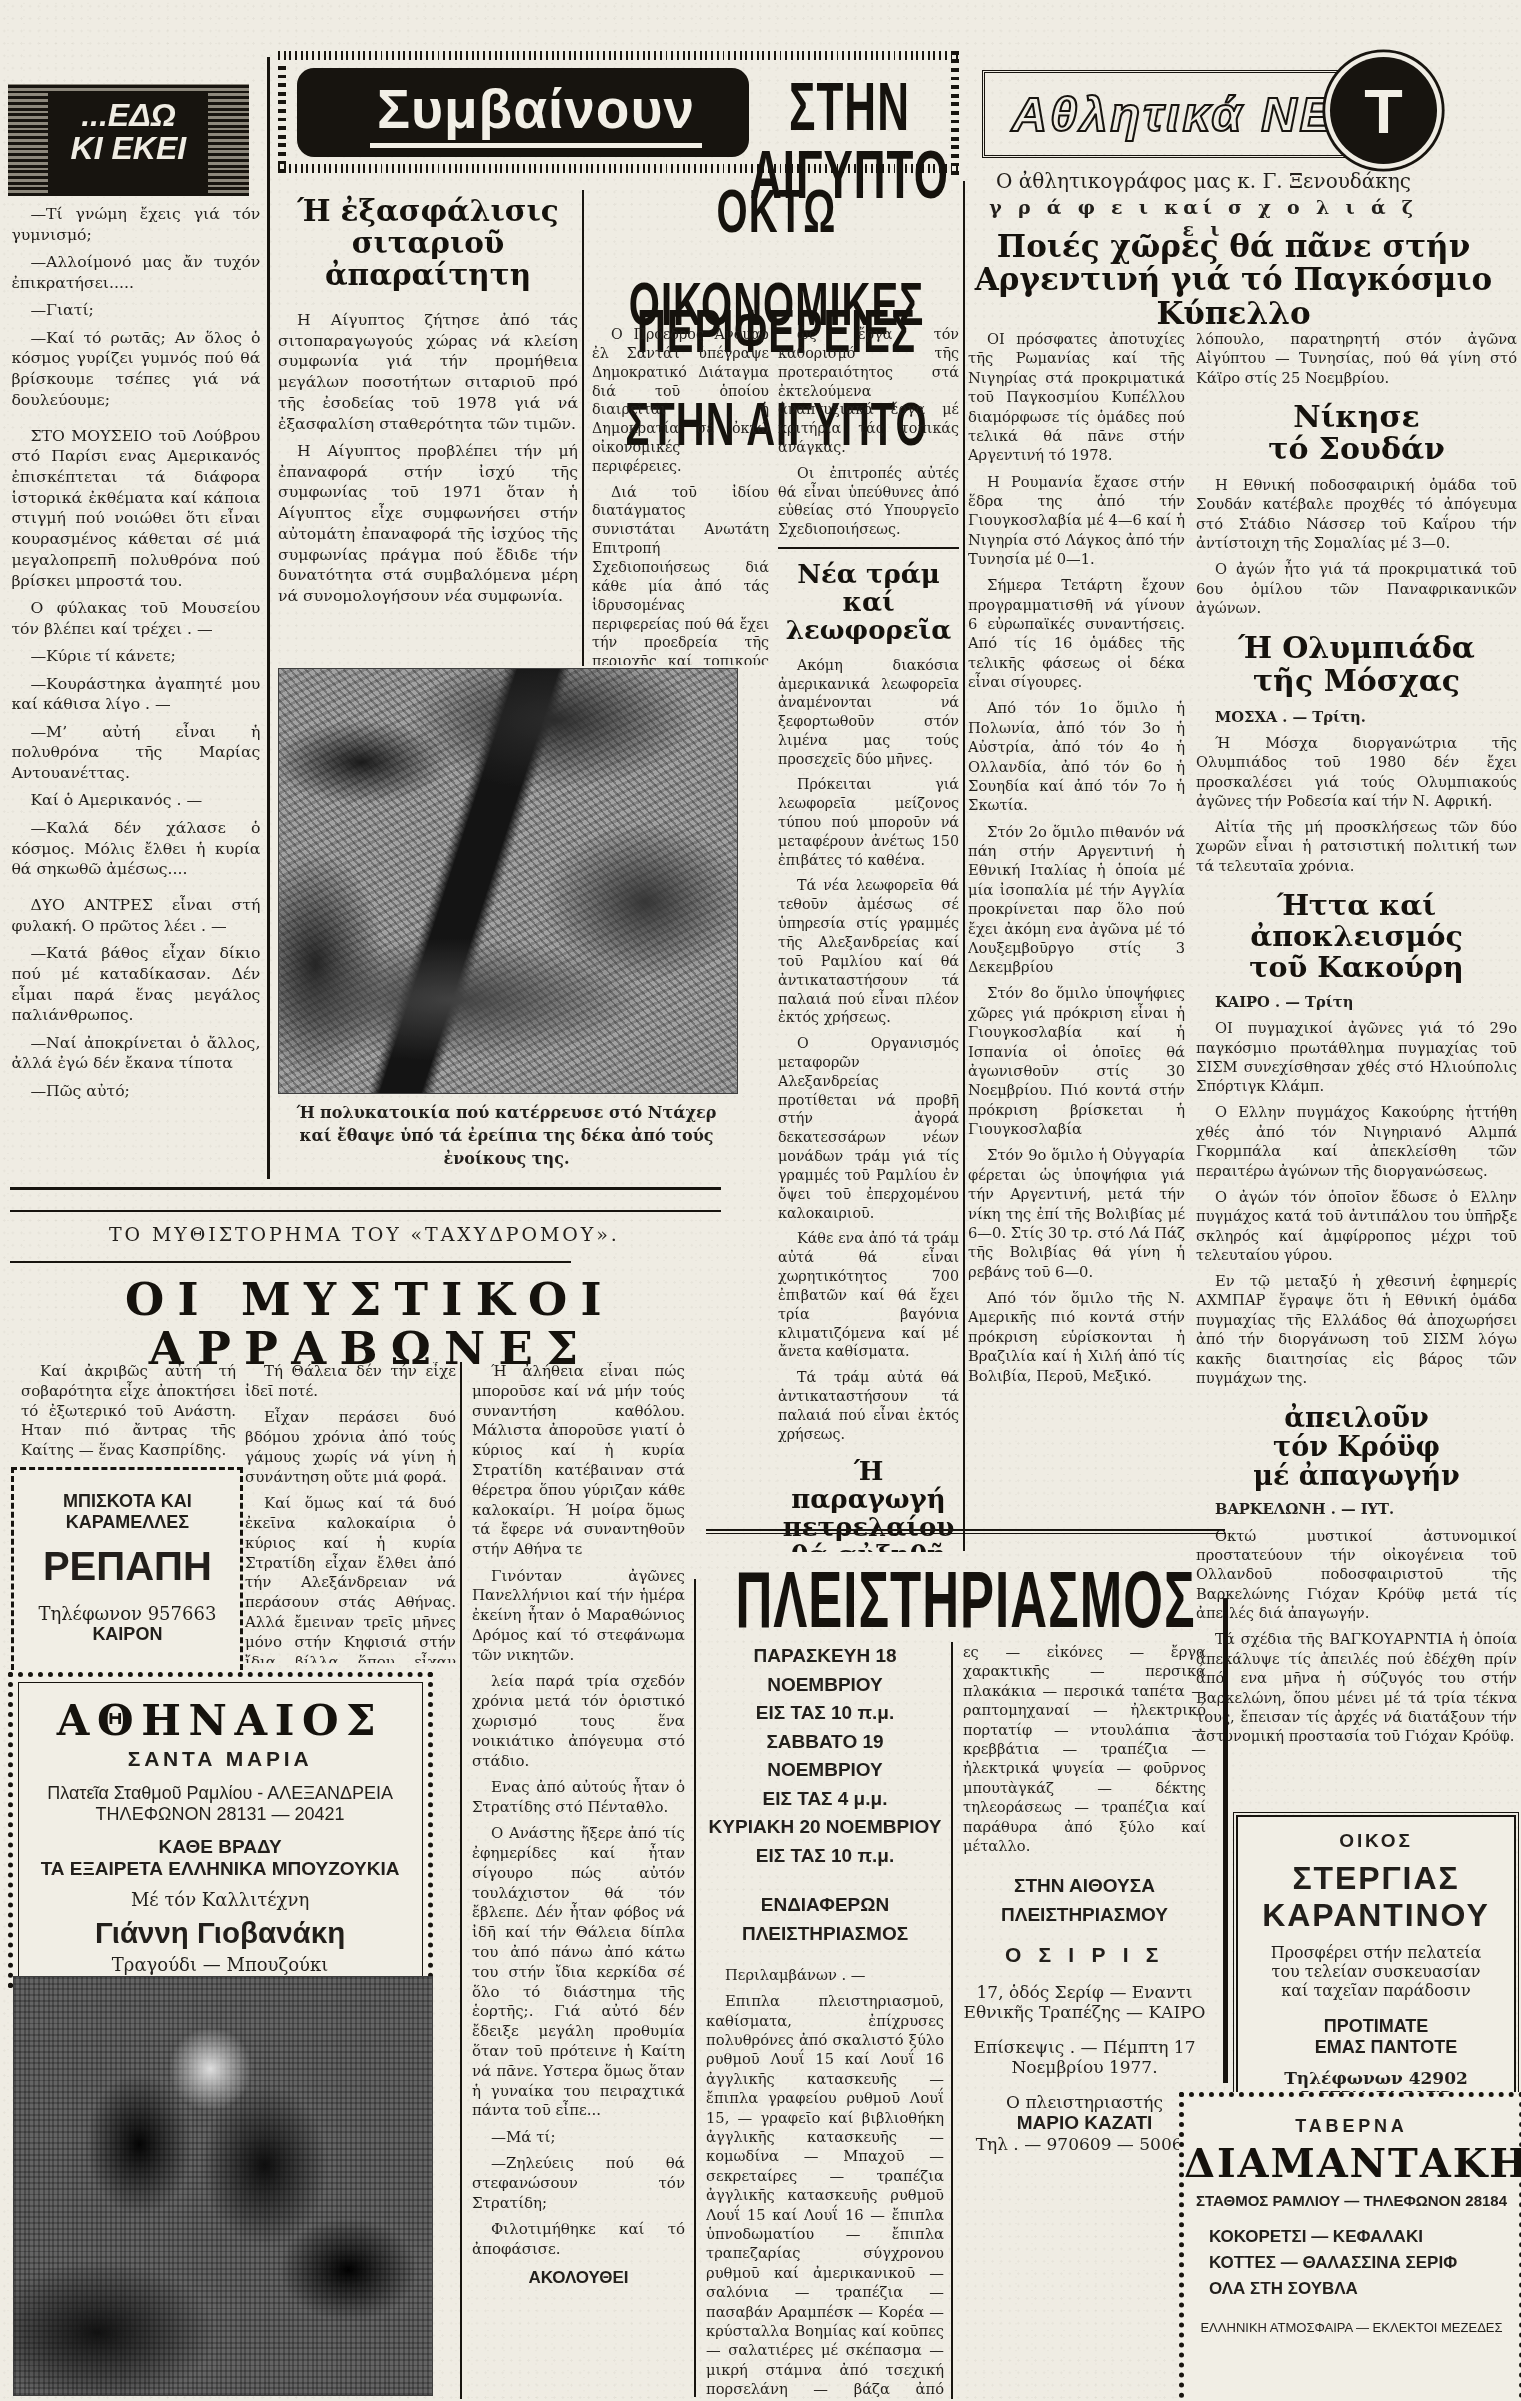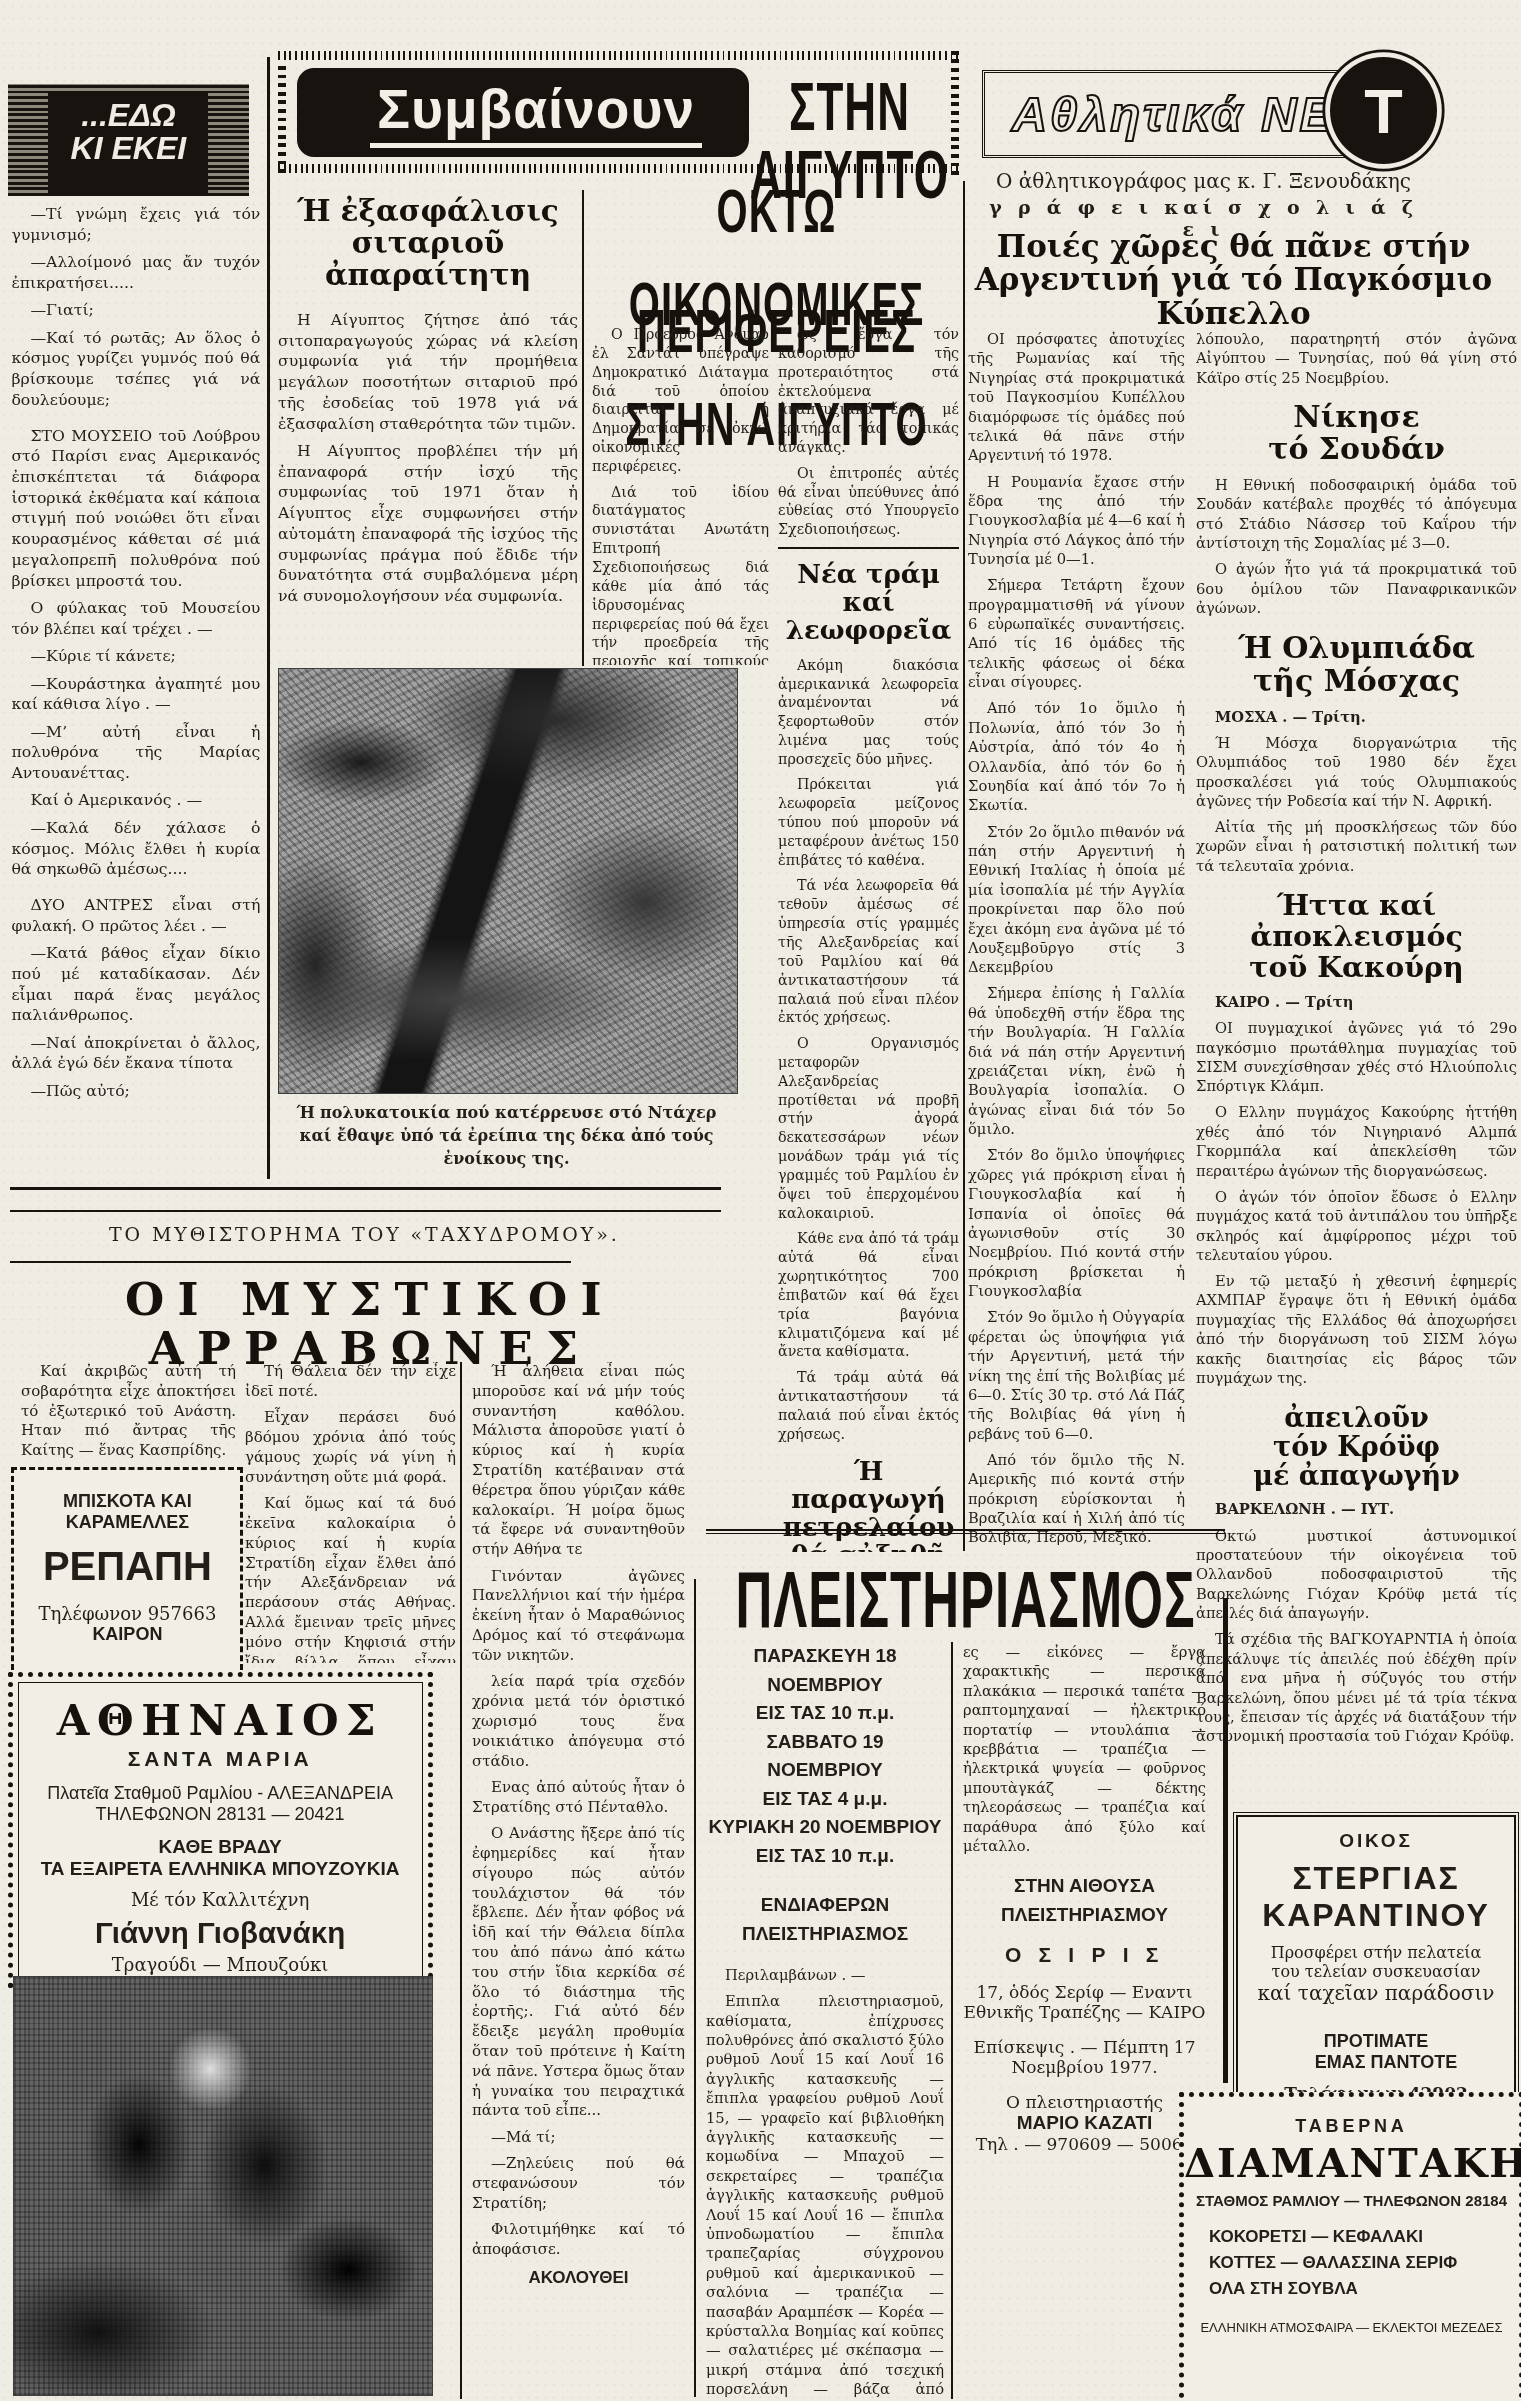--- a/index.html
+++ b/index.html
@@ -150,21 +150,20 @@
     <div>Ποιές χῶρες θά πᾶνε στήν</div>
       <div>Αργεντινή γιά τό Παγκόσμιο Κύπελλο</div>
   </div>
 
   <div class="abs col" style="left:968px;top:329px;width:217px;height:1219px;font-size:14.7px;">
     <p>ΟΙ πρόσφατες ἀποτυχίες τῆς Ρωμανίας καί τῆς Νιγηρίας στά προκριματικά τοῦ Παγκοσμίου Κυπέλλου διαμόρφωσε τίς ὁμάδες πού τελικά θά πᾶνε στήν Αργεντινή τό 1978.</p>
     <p>Η Ρουμανία ἔχασε στήν ἕδρα της ἀπό τήν Γιουγκοσλαβία μέ 4—6 καί ἡ Νιγηρία στό Λάγκος ἀπό τήν Τυνησία μέ 0—1.</p>
     <p>Σήμερα Τετάρτη ἔχουν προγραμματισθῆ νά γίνουν 6 εὐρωπαϊκές συναντήσεις. Από τίς 16 ὁμάδες τῆς τελικῆς φάσεως οἱ δέκα εἶναι σίγουρες.</p>
     <p>Από τόν 1ο ὅμιλο ἡ Πολωνία, ἀπό τόν 3ο ἡ Αὐστρία, ἀπό τόν 4ο ἡ Ολλανδία, ἀπό τόν 6ο ἡ Σουηδία καί ἀπό τόν 7ο ἡ Σκωτία.</p>
     <p>Στόν 2ο ὅμιλο πιθανόν νά πάη στήν Αργεντινή ἡ Εθνική Ιταλίας ἡ ὁποία μέ μία ἰσοπαλία μέ τήν Αγγλία προκρίνεται παρ ὅλο πού ἔχει ἀκόμη ενα ἀγῶνα μέ τό Λουξεμβοῦργο στίς 3 Δεκεμβρίου</p>
-    <p>Σήμερα ἐπίσης ἡ Γαλλία θά ὑποδεχθῆ στήν ἕδρα της τήν Βουλγαρία. Ή Γαλλία διά νά πάη στήν Αργεντινή χρειάζεται νίκη, ἐνῶ ἡ Βουλγαρία ἰσοπαλία. Ο ἀγώνας εἶναι διά τόν 5ο ὅμιλο.</p>
     <p>Στόν 8ο ὅμιλο ὑποψήφιες χῶρες γιά πρόκριση εἶναι ἡ Γιουγκοσλαβία καί ἡ Ισπανία οἱ ὁποῖες θά ἀγωνισθοῦν στίς 30 Νοεμβρίου. Πιό κοντά στήν πρόκριση βρίσκεται ἡ Γιουγκοσλαβία</p>
     <p>Στόν 9ο ὅμιλο ἡ Οὐγγαρία φέρεται ὡς ὑποψήφια γιά τήν Αργεντινή, μετά τήν νίκη της ἐπί τῆς Βολιβίας μέ 6—0. Στίς 30 τρ. στό Λά Πάζ τῆς Βολιβίας θά γίνη ἡ ρεβάνς τοῦ 6—0.</p>
     <p>Από τόν ὅμιλο τῆς Ν. Αμερικῆς πιό κοντά στήν πρόκριση εὑρίσκονται ἡ Βραζιλία καί ἡ Χιλή ἀπό τίς Βολιβία, Περοῦ, Μεξικό.</p>
 
   </div>
 
   <div class="abs col" style="left:1196px;top:329px;width:321px;height:1476px;font-size:14.7px;">
     <p style="text-indent:0;">λόπουλο, παρατηρητή στόν ἀγῶνα Αἰγύπτου — Τυνησίας, πού θά γίνη στό Κάϊρο στίς 25 Νοεμβρίου.</p>
     <div class="serifhead" style="font-size:30px;margin:13.3px 0 9.5px;">
       <div>Νίκησε</div>
@@ -306,21 +305,21 @@
   </div>
 
   <div class="abs vline" style="left:1223px;top:1598px;width:4.8px;height:485px;"></div>
 
   <div class="abs adbox center" style="left:1236px;top:1815px;width:276px;height:263px;border:2.9px solid #17140f;outline:1.9px solid #17140f;outline-offset:2.9px;padding-top:13.3px;">
     <div class="sans" style="font-size:19px;font-weight:bold;letter-spacing:2.9px;">ΟΙΚΟΣ</div>
     <div class="sans" style="font-size:32px;font-weight:900;letter-spacing:1.9px;margin-top:7.6px;">ΣΤΕΡΓΙΑΣ</div>
     <div class="sans" style="font-size:32px;font-weight:900;letter-spacing:1.9px;margin-bottom:9.5px;">ΚΑΡΑΝΤΙΝΟΥ</div>
     <div style="font-size:16px;">Προσφέρει στήν πελατεία</div>
     <div style="font-size:16px;">του τελείαν συσκευασίαν</div>
-    <div style="font-size:20px;margin-bottom:26px;">καί ταχεῖαν παράδοσιν</div>
+    <div style="font-size:16px;margin-bottom:16px;">καί ταχεῖαν παράδοσιν</div>
     <div class="sans" style="font-size:18px;font-weight:bold;">ΠΡΟΤΙΜΑΤΕ</div>
     <div class="sans" style="font-size:18px;font-weight:bold;margin-bottom:9.5px;padding-left:20px;">ΕΜΑΣ ΠΑΝΤΟΤΕ</div>
     <div style="font-size:17px;font-weight:bold;">Τηλέφωνων 42902</div>
     <div class="sans" style="font-size:17px;font-weight:bold;">5. ΣΕΡΙΦ ΕΛ ΣΑΓΙΡ</div>
   </div>
 
   <div class="abs adbox center" style="left:1179px;top:2092px;width:335px;height:297px;border:5.7px dotted #17140f;padding-top:19px;">
     <div class="sans" style="font-size:18px;font-weight:bold;letter-spacing:3.8px;">ΤΑΒΕΡΝΑ</div>
     <div class="serifhead" style="font-size:40px;letter-spacing:1.9px;margin:3.8px 0 7.6px;">ΔΙΑΜΑΝΤΑΚΗ</div>
     <div class="sans" style="font-size:15px;font-weight:bold;margin-bottom:15px;">ΣΤΑΘΜΟΣ ΡΑΜΛΙΟΥ — ΤΗΛΕΦΩΝΟΝ 28184</div>

